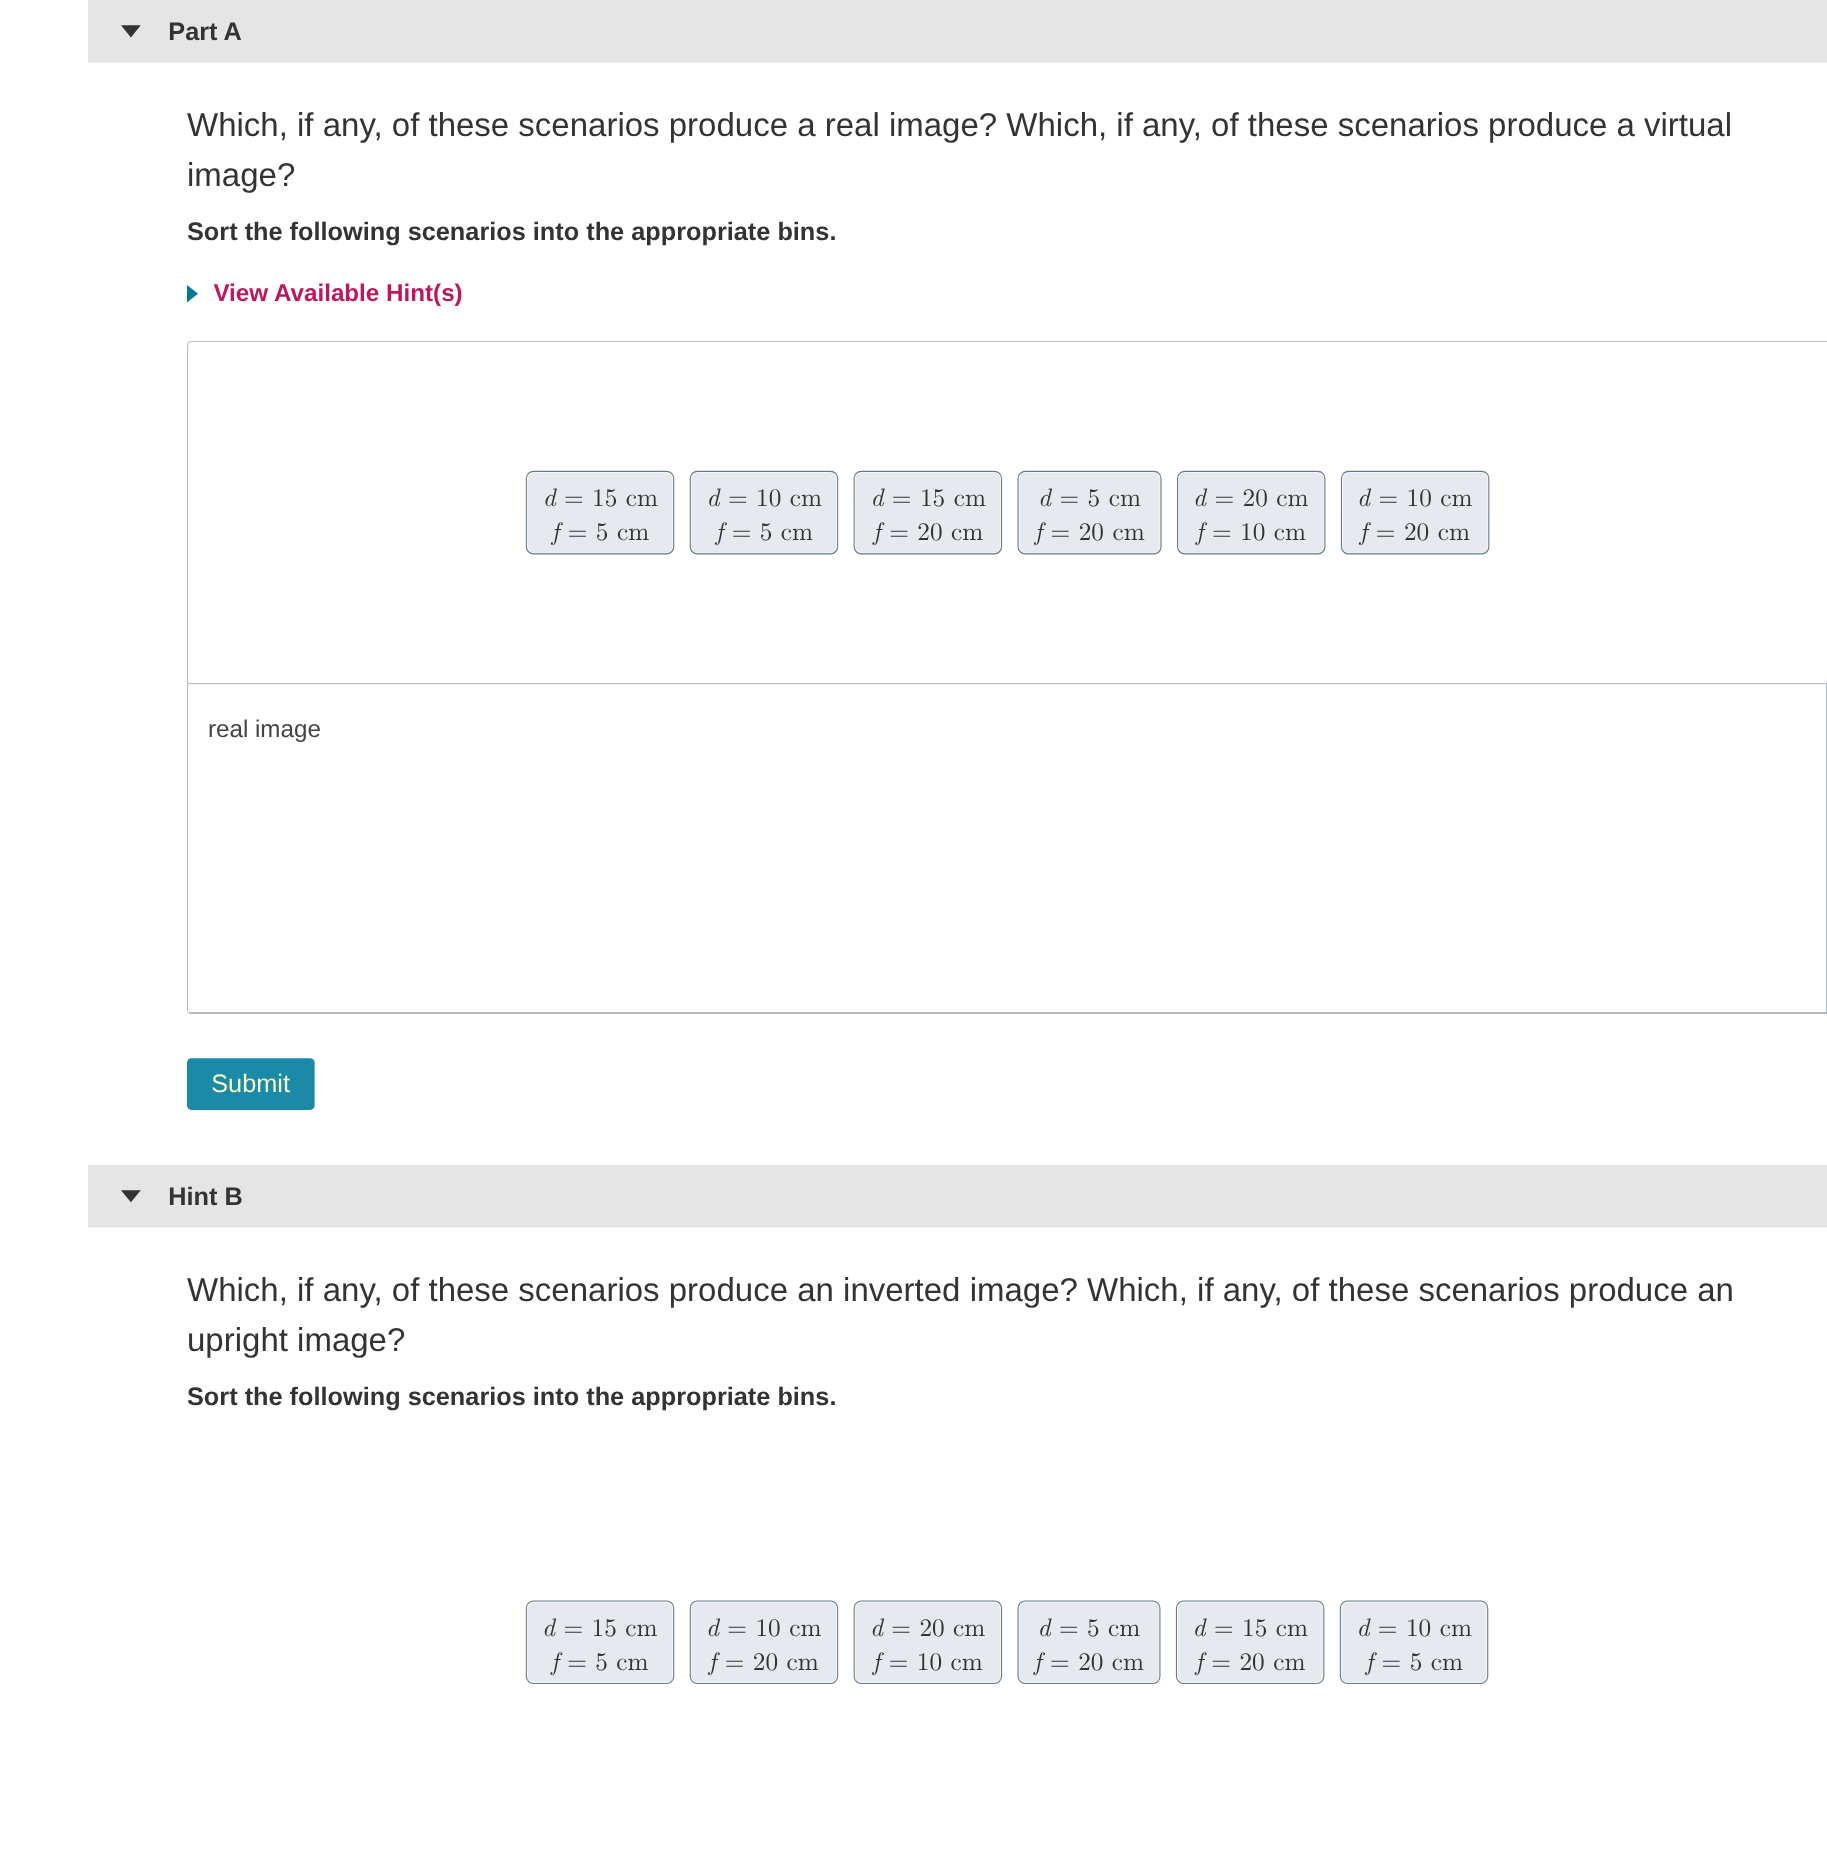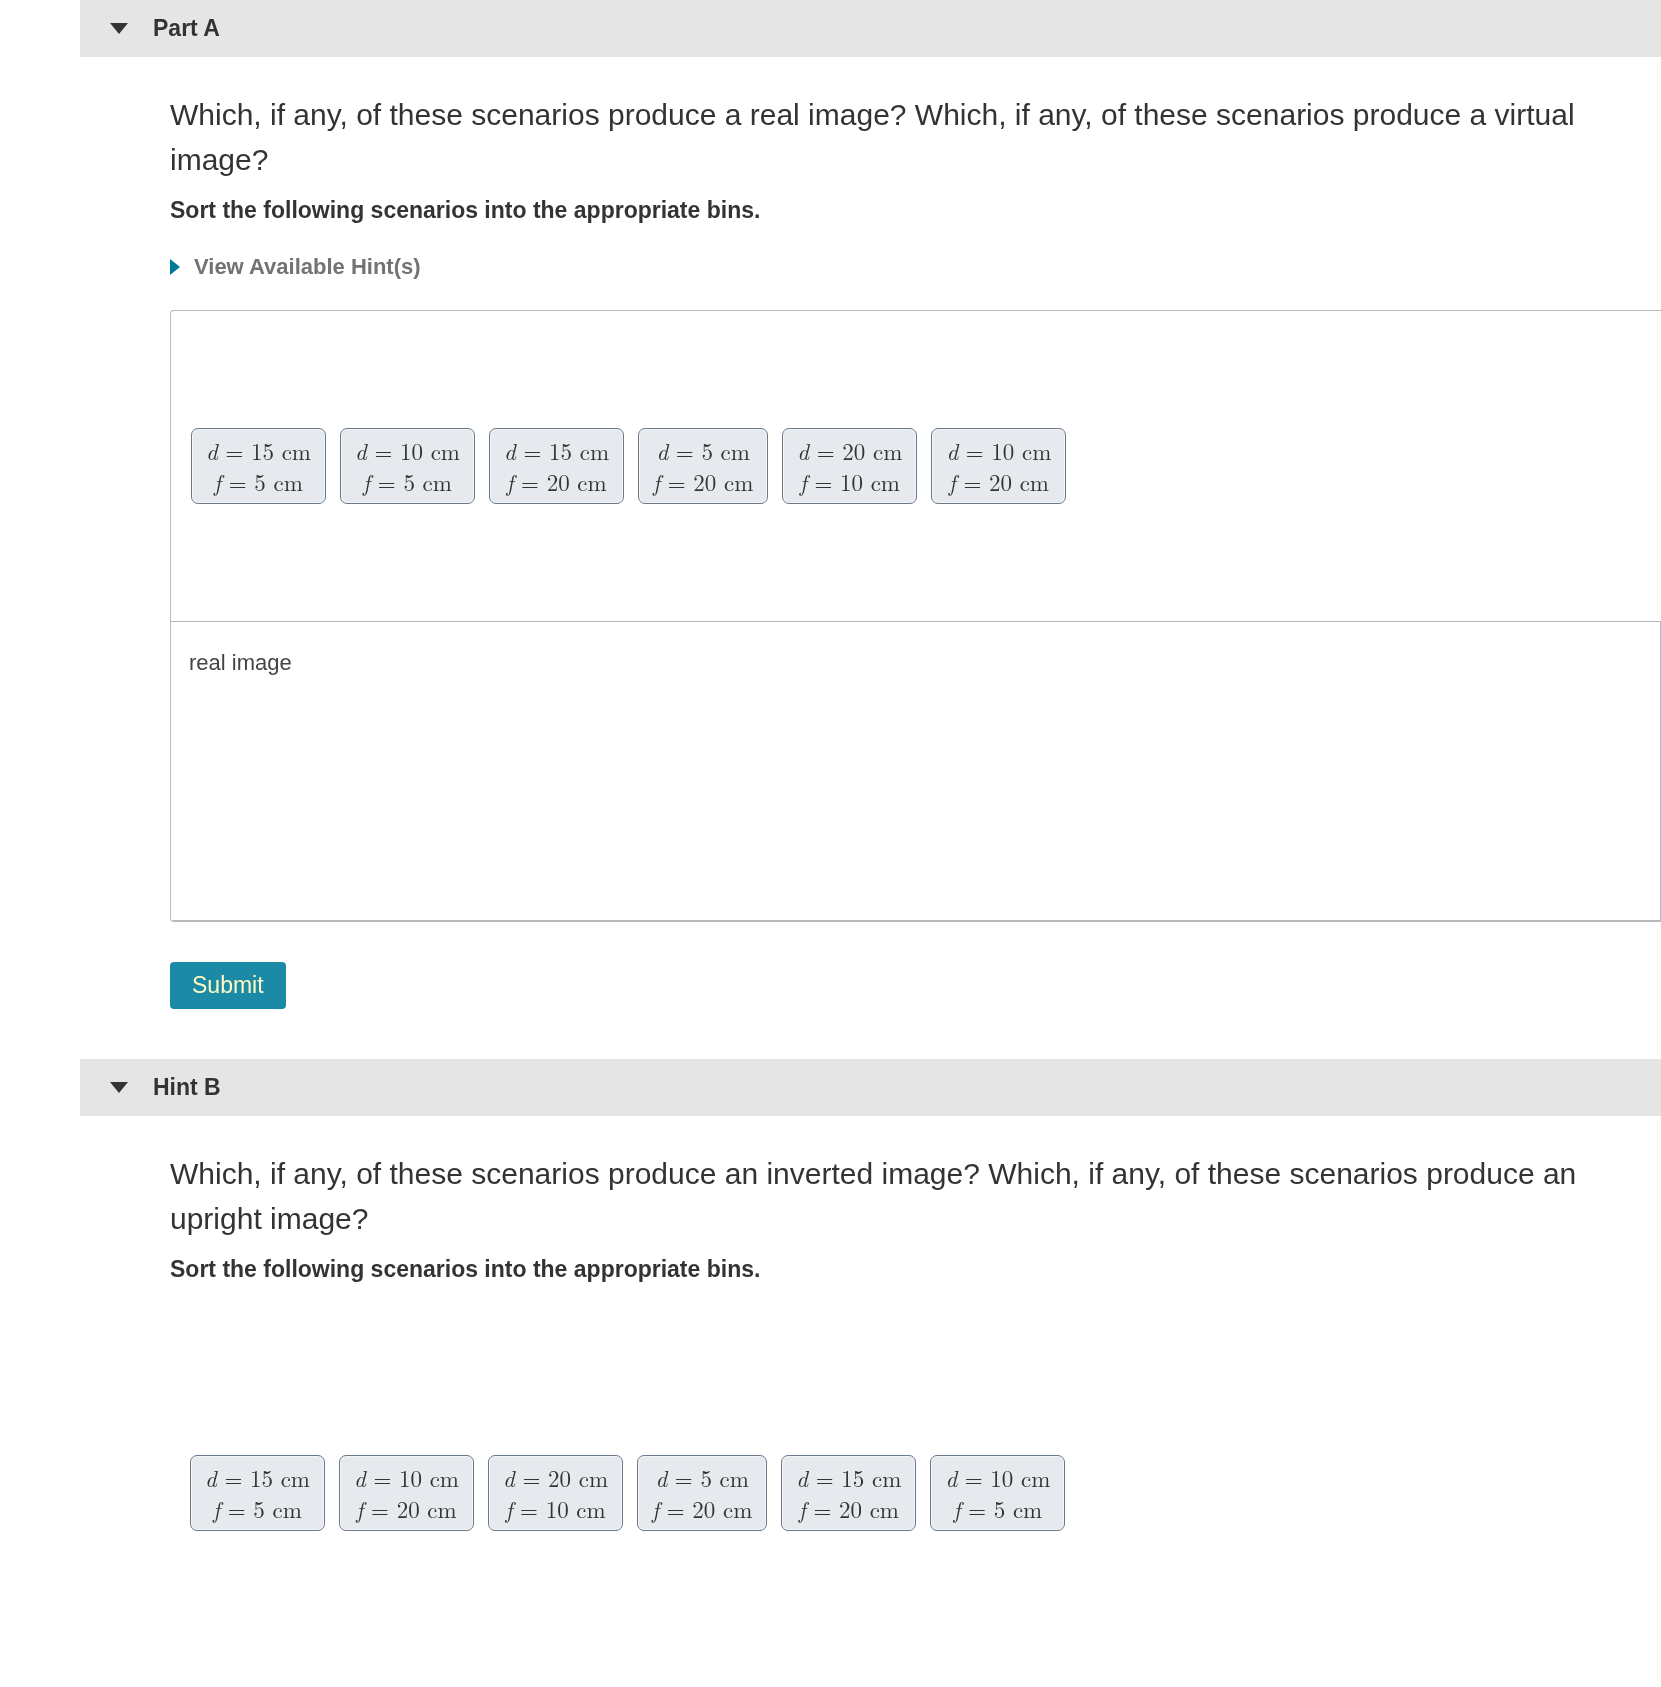--- a/index.html
+++ b/index.html
@@ -40,21 +40,21 @@
     font-size: 30px;
     line-height: 1.5;
     margin-bottom: 15px;
   }
   .sort-instr {
     font-weight: bold;
     font-size: 23px;
     margin-bottom: 30px;
   }
   .hints-toggle {
-    color: #737373;
+    color: #be185d;
     font-weight: bold;
     font-size: 22px;
     display: flex;
     align-items: center;
     cursor: pointer;
     margin-bottom: 30px;
   }
   .hints-toggle .tri {
     width: 0; height: 0;
     border-top: 8px solid transparent;
@@ -67,20 +67,21 @@
     border-right: none;
     border-radius: 4px 0 0 4px;
     display: flex;
     flex-direction: column;
     overflow: hidden;
   }
   .pool {
     min-height: 310px;
     display: flex;
     align-items: center;
+    justify-content: center;
     gap: 14px;
     padding: 20px;
   }
   .card {
     background: #e6eaef;
     border: 1px solid #6a7a8a;
     border-radius: 7px;
     padding: 6px 14px;
     text-align: center;
     font-family: "Latin Modern Roman", "CMU Serif", "Times New Roman", Georgia, serif;

